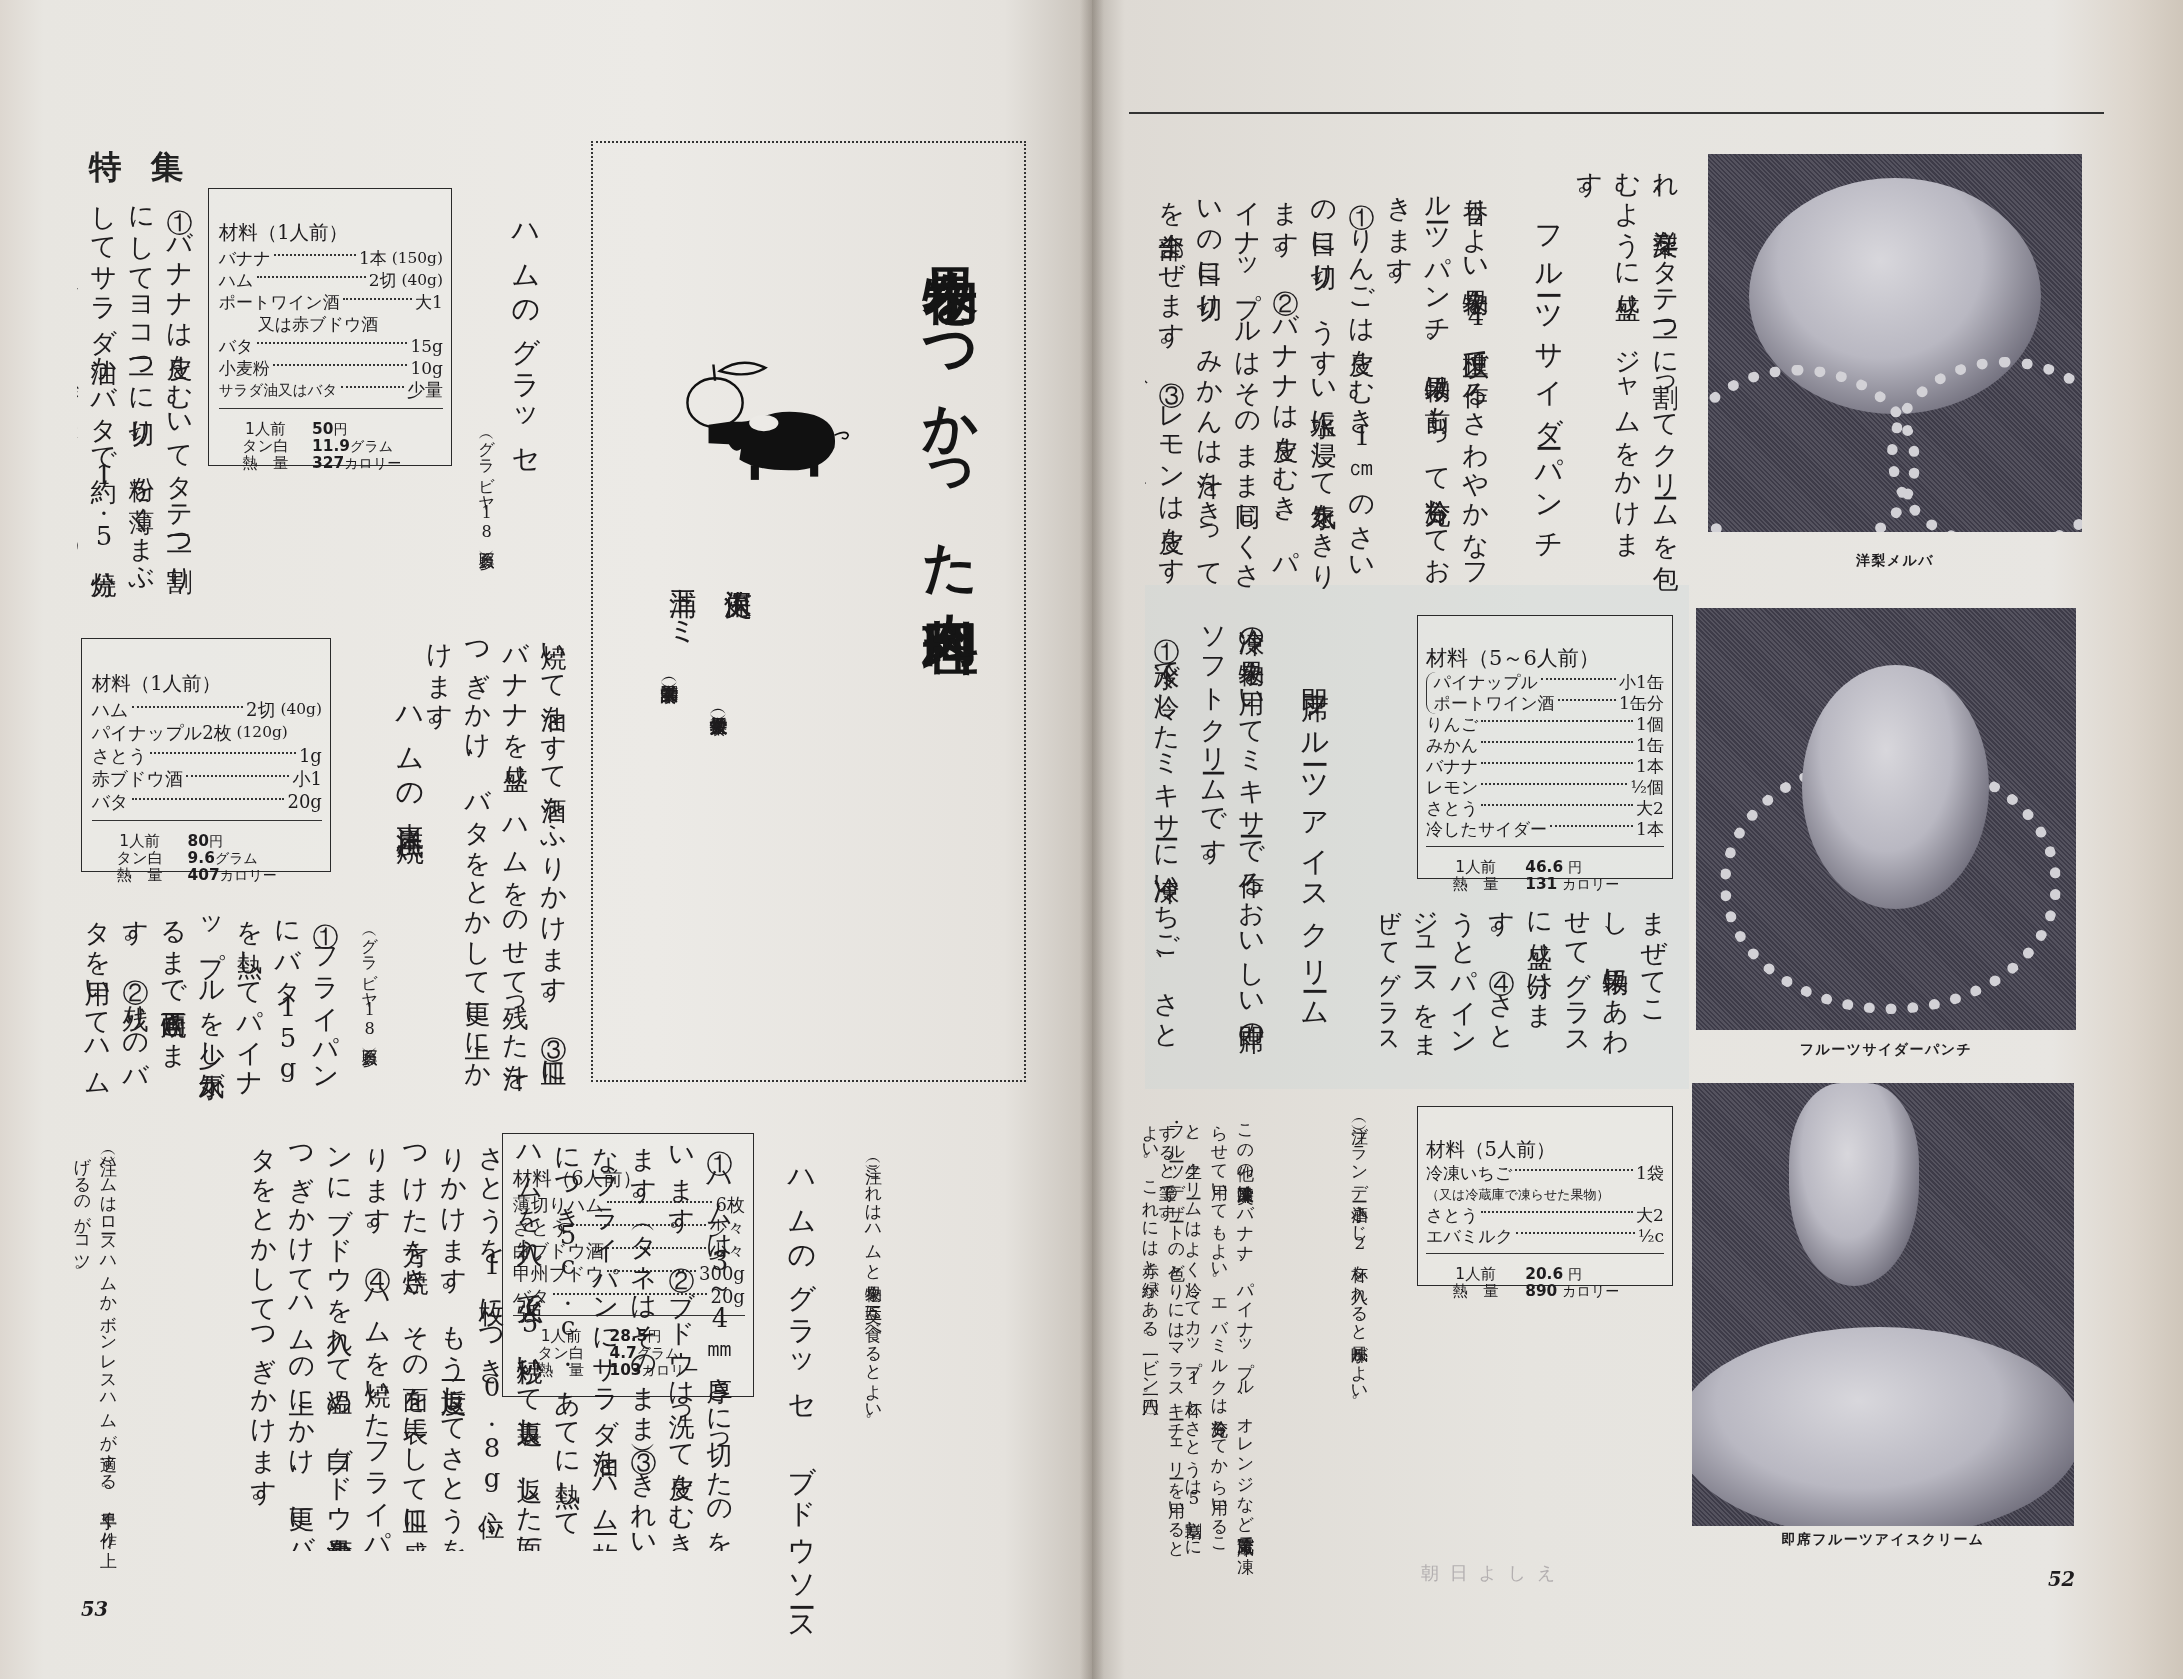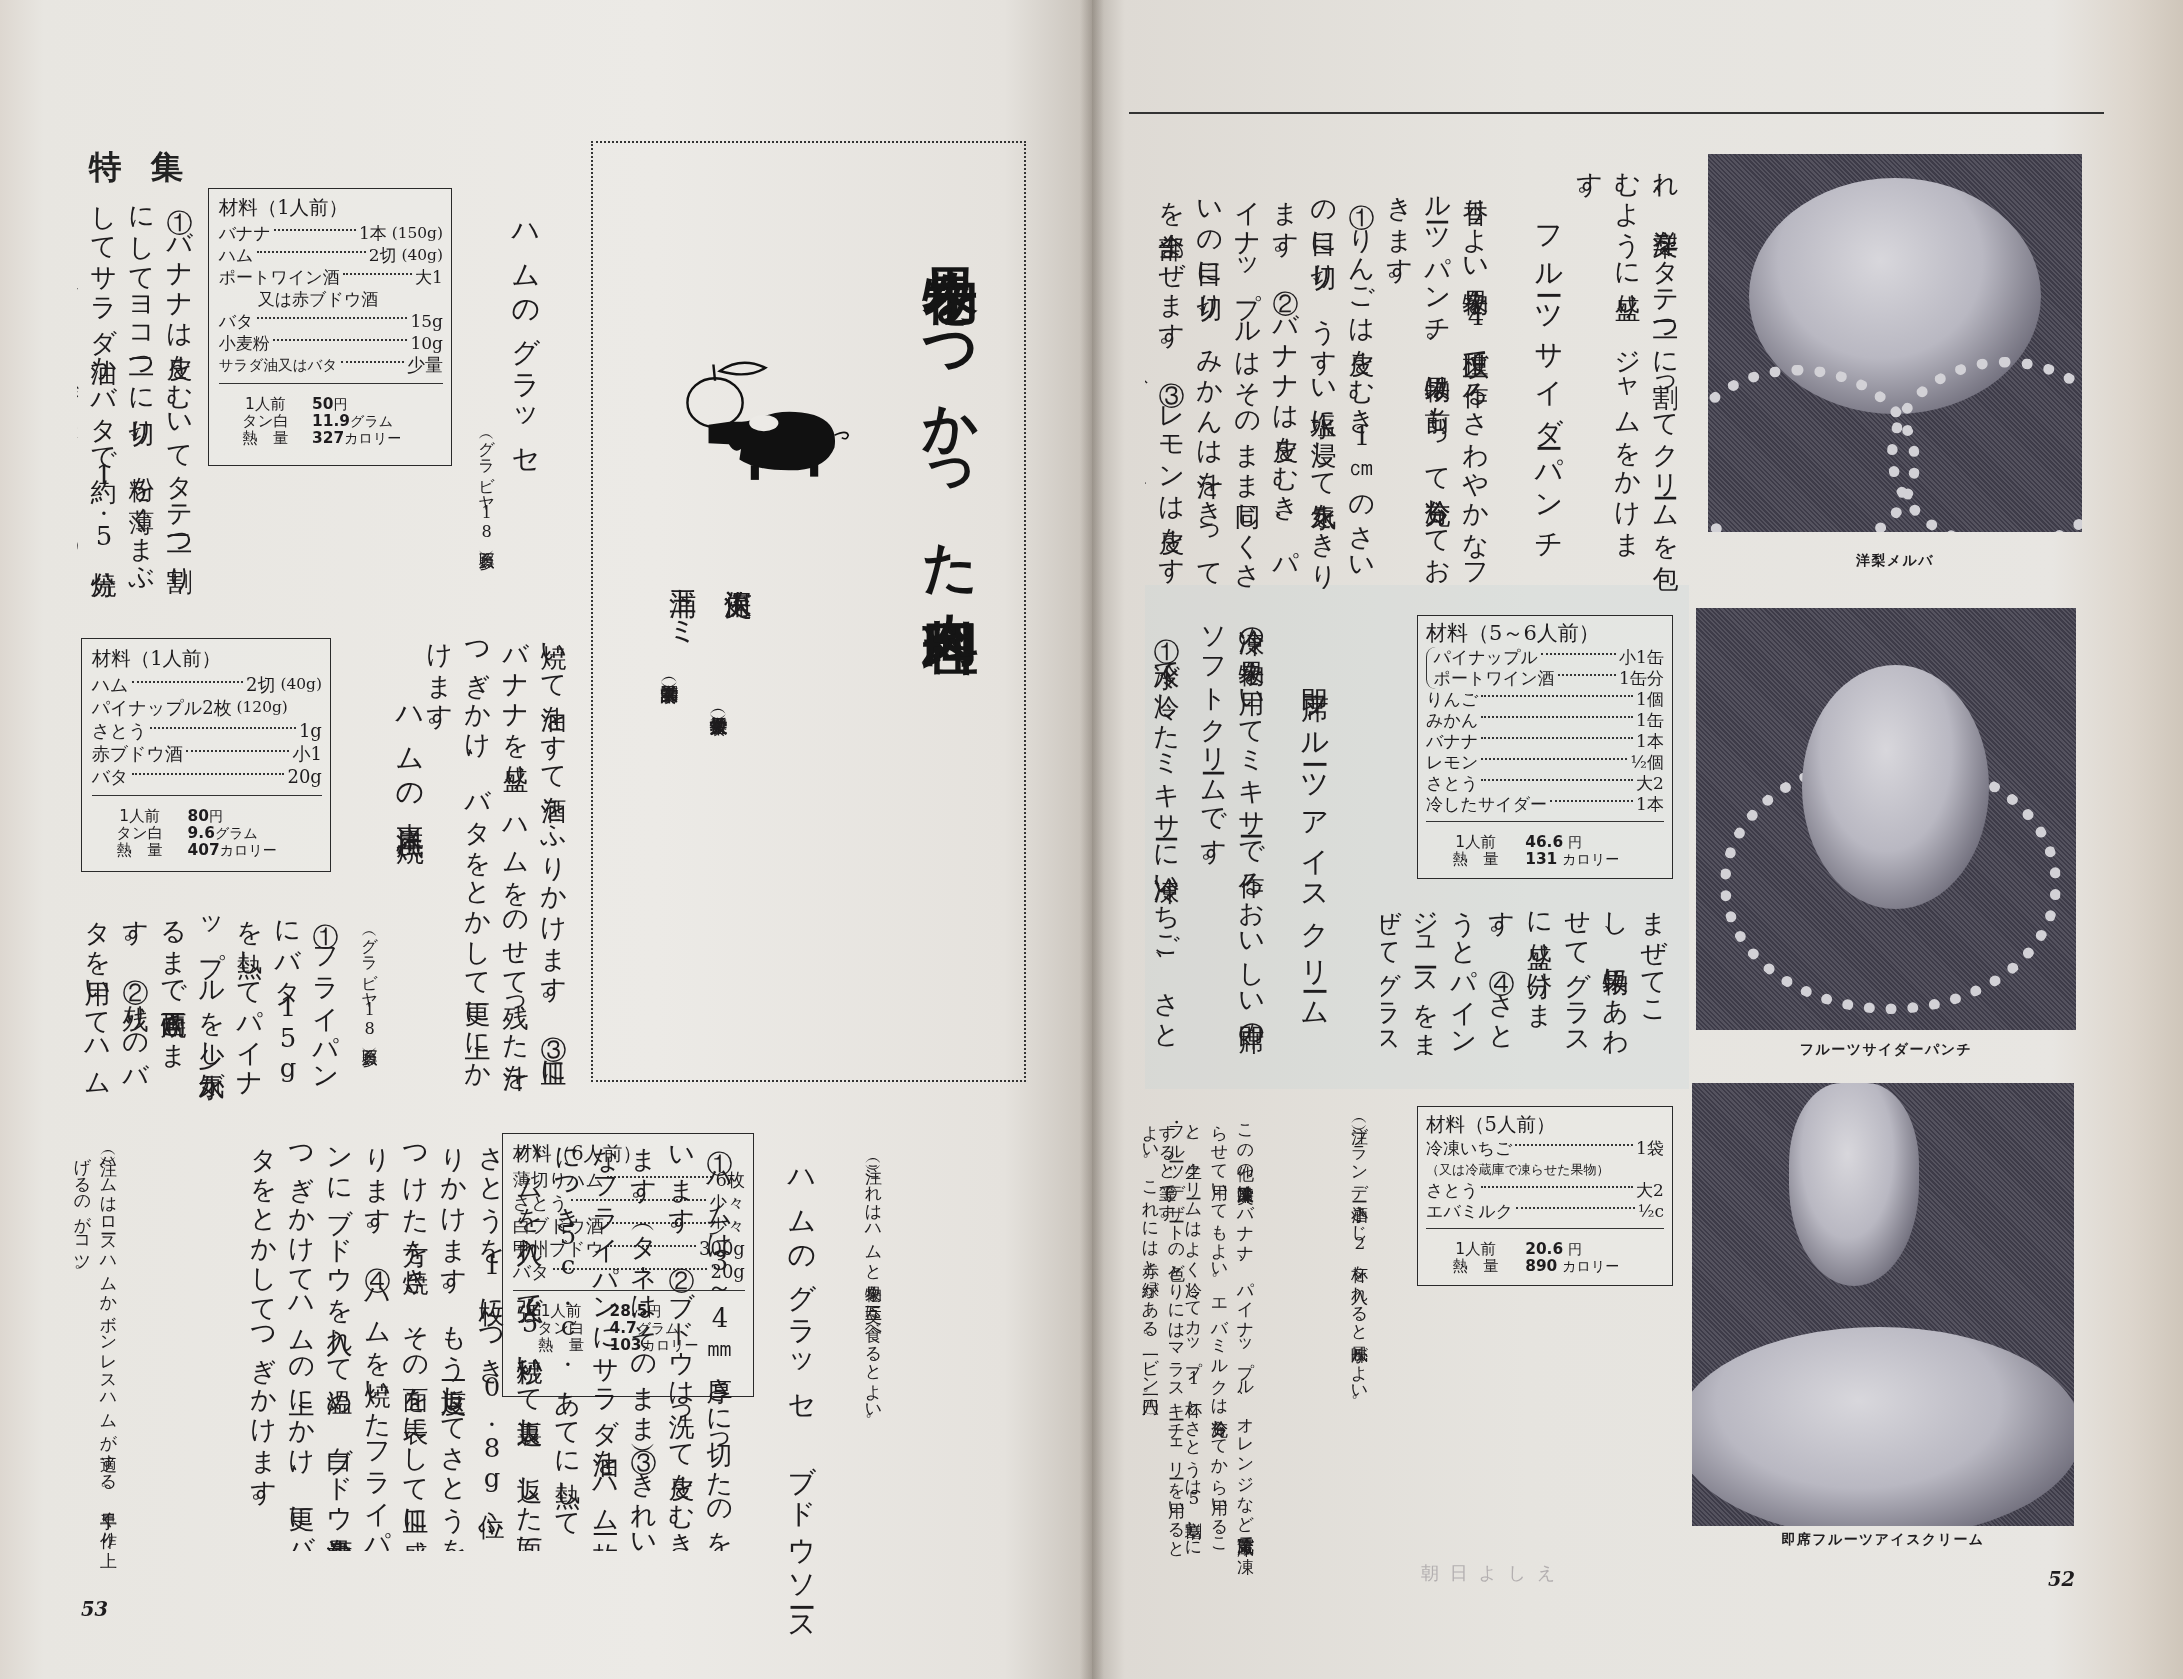--- a/index.html
+++ b/index.html
@@ -16,21 +16,21 @@
   .body-text { font-size: 26px; line-height: 38px; }
   .body-text p { margin: 0; }
   .heading { font-size: 28px; letter-spacing: 0.18em; }
   .note { font-size: 17px; line-height: 26px; }
   .small-ref { font-size: 16.2px; letter-spacing: 0; }
 
   .tokushu { font-family: Liberation Sans, sans-serif; font-weight: bold; font-size: 32.5px; letter-spacing: 0.9em; color: #222; text-align: center; }
 
   
   .box { position: absolute; border: 1.6px solid #2a2a2a; background: rgba(236,236,232,0.5); padding: 13px 14.6px 8.1px 14.6px; font-size: 20.3px; line-height: 26px; }
-  .box .box-title { font-size: 23px; margin-bottom: 3.2px; }
+  .box .box-title { font-size: 23px; margin-bottom: 3.2px; margin-top: 25px; }
   .box .row { display: flex; align-items: center; white-space: nowrap; }
   .box .row .name { flex: 0 0 auto; }
   .box .row .dots { flex: 1 1 auto; border-bottom: 2.4px dotted #333; margin: 0 3.2px 5.7px 3.2px; min-width: 16.2px; }
   .box .row .qty { flex: 0 0 auto; }
   .box .row .extra { flex: 0 0 auto; font-size: 15.4px; margin-left: 4.9px; }
   .box .sub { padding-left: 39px; }
   .box .divider { border-top: 1.6px solid #333; margin: 6.5px 0 4.9px 0; }
   .box .stats { display: grid; grid-template-columns: 1fr 1.4fr; font-family: "DejaVu Sans", "Liberation Sans", sans-serif; font-size: 15.4px; line-height: 17px; margin-top: 12px; }
   .box .stats .lbl { text-align: center; }
   .box .stats .val { font-weight: bold; }

